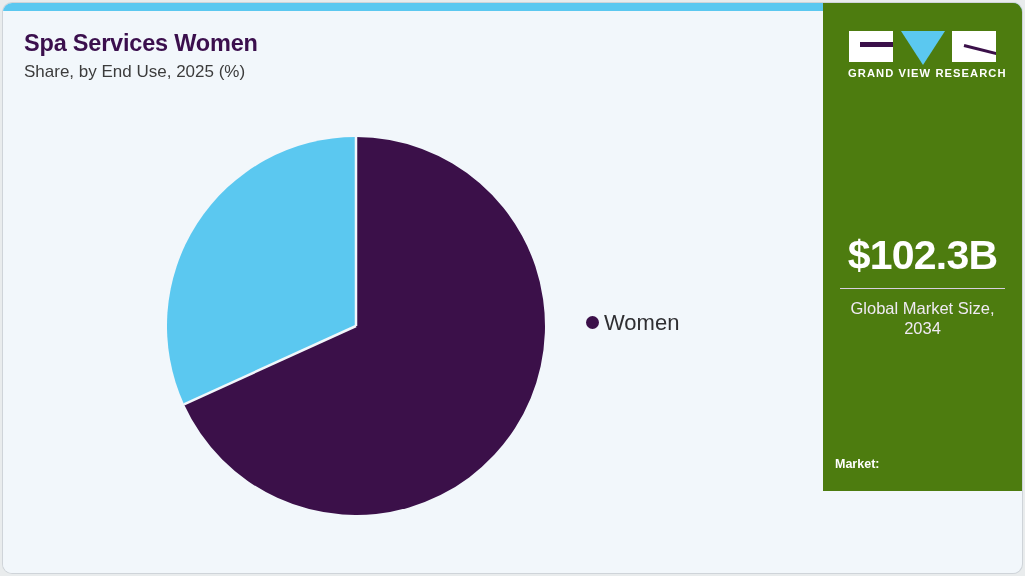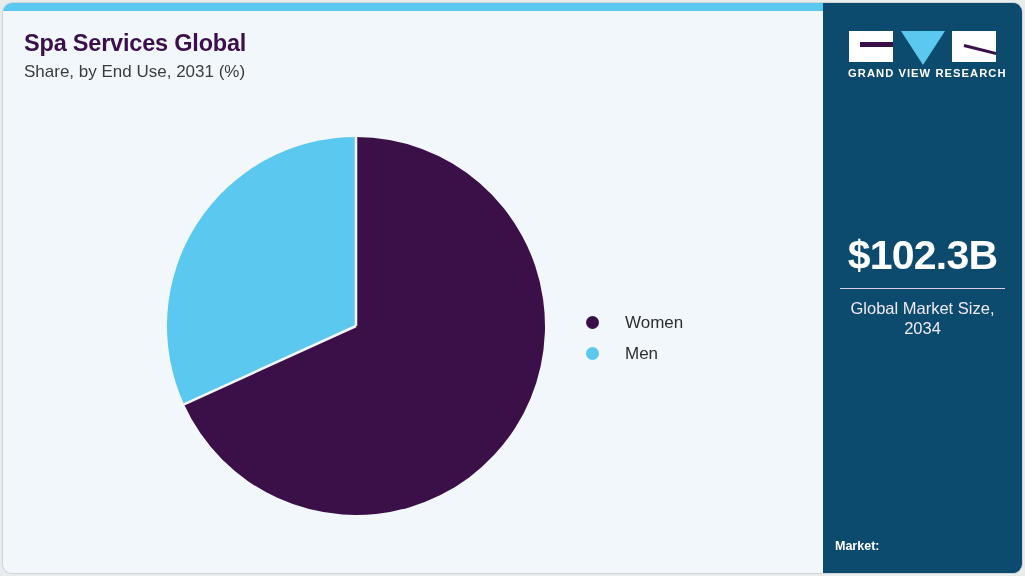--- a/index.html
+++ b/index.html
@@ -95,34 +95,34 @@
     align-items: center;
     height: 31px;
   }
   .legend-dot {
     width: 13px;
     height: 13px;
     border-radius: 50%;
     flex: 0 0 auto;
   }
   .legend-label {
-    margin-left: 26px;
-    font-size: 17px;
+    margin-left: 5px;
+    font-size: 22px;
     color: #2f2f32;
     white-space: nowrap;
   }
 
   
   .side-panel {
     position: absolute;
     left: 820px;
     top: 0;
     width: 199px;
-    height: 570px;
-    background: #0c4a6e;
+    height: 488px;
+    background: #4d7c0f;
   }
 
   
   .logo {
     position: absolute;
     left: 25px;
     top: 26px;
     width: 150px;
     height: 54px;
   }
@@ -240,43 +240,39 @@
 </head>
 <body>
 
 <div id="canvas">
   <div class="card">
 
     <div class="top-strip"></div>
 
     <div class="chart-area">
 
-      <div class="title">Spa Services Global</div>
-
-      <div class="subtitle">Share, by End Use, 2031 (%)</div>
+      <div class="title">Spa Services Women</div>
+
+      <div class="subtitle">Share, by End Use, 2025 (%)</div>
 
       <div class="pie-wrap">
         <svg width="378" height="378" viewBox="0 0 378 378">
           <path id="slice-0" d="M 189 189 L 189.00 0.00 A 189 189 0 1 1 16.99 267.32 Z" fill="#3b1049"></path>
           <path id="slice-1" d="M 189 189 L 16.99 267.32 A 189 189 0 0 1 189.00 0.00 Z" fill="#5bc8f0"></path>
           <g id="slice-seps">
               <line x1="189" y1="189" x2="189.00" y2="0.00" stroke="#f2f7fb" stroke-width="2.5"></line>
               <line x1="189" y1="189" x2="16.99" y2="267.32" stroke="#f2f7fb" stroke-width="2.5"></line>
             </g>
         </svg>
       </div>
 
       <div class="legend">
         <div class="legend-item">
           <span class="legend-dot" id="legend-dot-0" style="background: rgb(59, 16, 73);"></span>
           <span class="legend-label">Women</span>
-        </div>
-        <div class="legend-item">
-          <span class="legend-dot" id="legend-dot-1" style="background: rgb(91, 200, 240);"></span>
-          <span class="legend-label">Men</span>
         </div>
       </div>
 
     </div>
 
     <div class="side-panel">
 
       <div class="logo">
         <div class="logo-marks">
           <div class="logo-g"></div>

